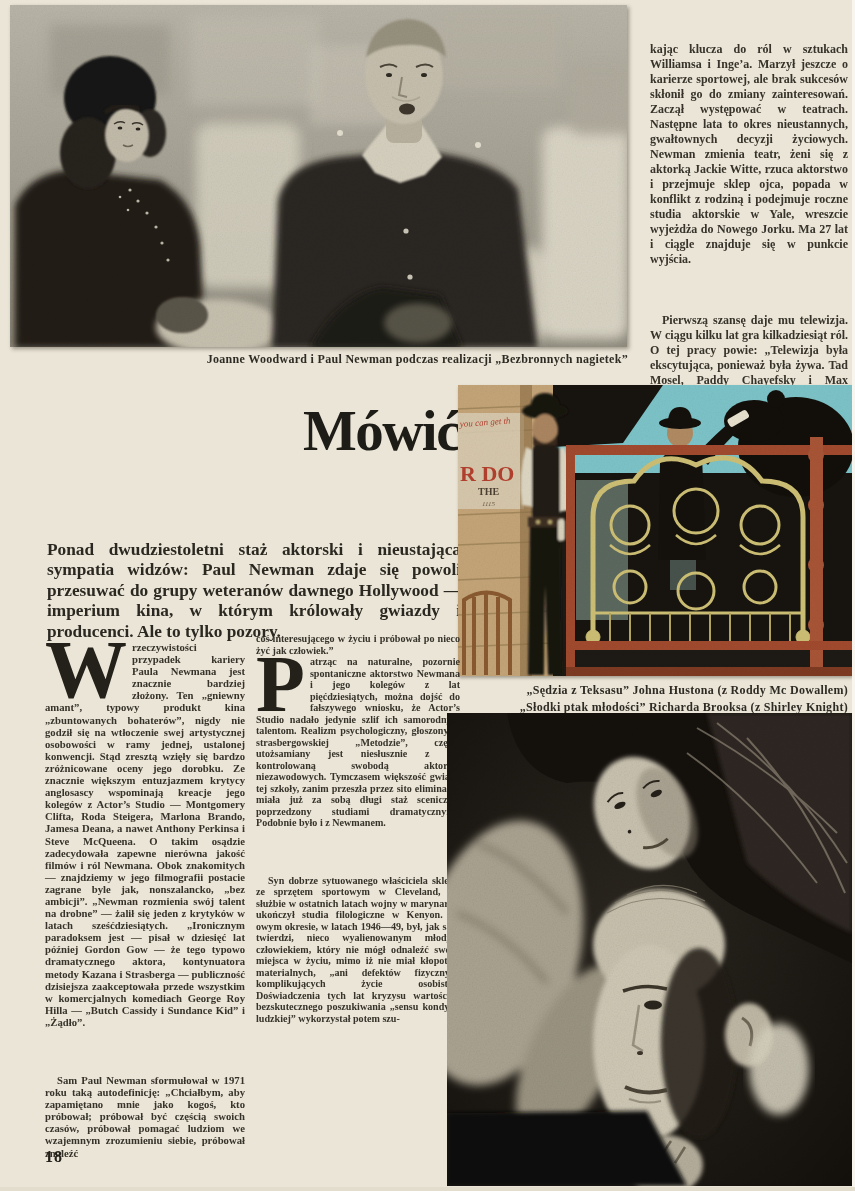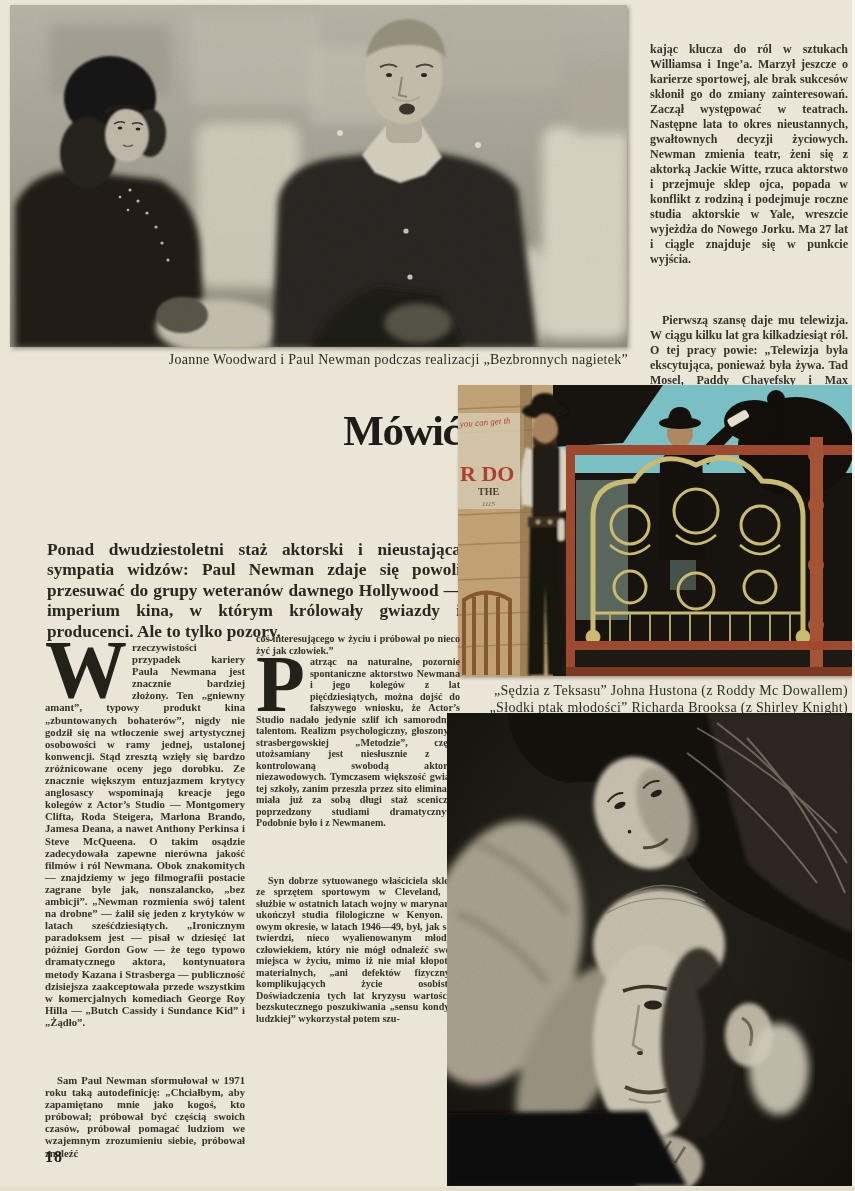--- a/index.html
+++ b/index.html
@@ -12,34 +12,34 @@
   }
   .abs{position:absolute;}
   .photo{position:absolute;overflow:hidden;background:#999487;}
   .photo svg{display:block;width:100%;height:100%;}
 
   
   .top-photo{left:10px;top:5px;width:617px;height:342px;box-shadow:2px 2px 4px rgba(60,55,40,.45);}
   .top-caption{left:10px;top:352px;width:618px;text-align:right;}
 
   .caption{
-    position:absolute;font-size:14px;font-weight:normal;
+    position:absolute;font-size:12px;font-weight:bold;
     letter-spacing:.3px;color:#2e2b24;white-space:nowrap;
   }
 
   
   .col{position:absolute;text-align:justify;}
   .col p{margin:0;}
   .col p.ind{text-indent:12px;margin-top:46px;}
   .col3{left:650px;top:42px;width:198px;font-size:12px;line-height:15px;font-weight:bold;}
 
   
   .headline{
     position:absolute;left:48px;top:406px;width:412px;margin:0;
-    font-size:43px;line-height:50px;font-weight:bold;letter-spacing:-1.5px;
+    font-size:57px;line-height:50px;font-weight:bold;letter-spacing:-1.5px;
     text-align:right;color:#1e1c16;
   }
   .lead{
     position:absolute;left:47px;top:540px;width:414px;
     font-size:17.3px;line-height:20.4px;font-weight:bold;
     text-align:justify;color:#2b2821;
   }
 
   
   .western-photo{left:458px;top:385px;width:394px;height:291px;box-shadow:1px 2px 3px rgba(60,55,40,.4);}

